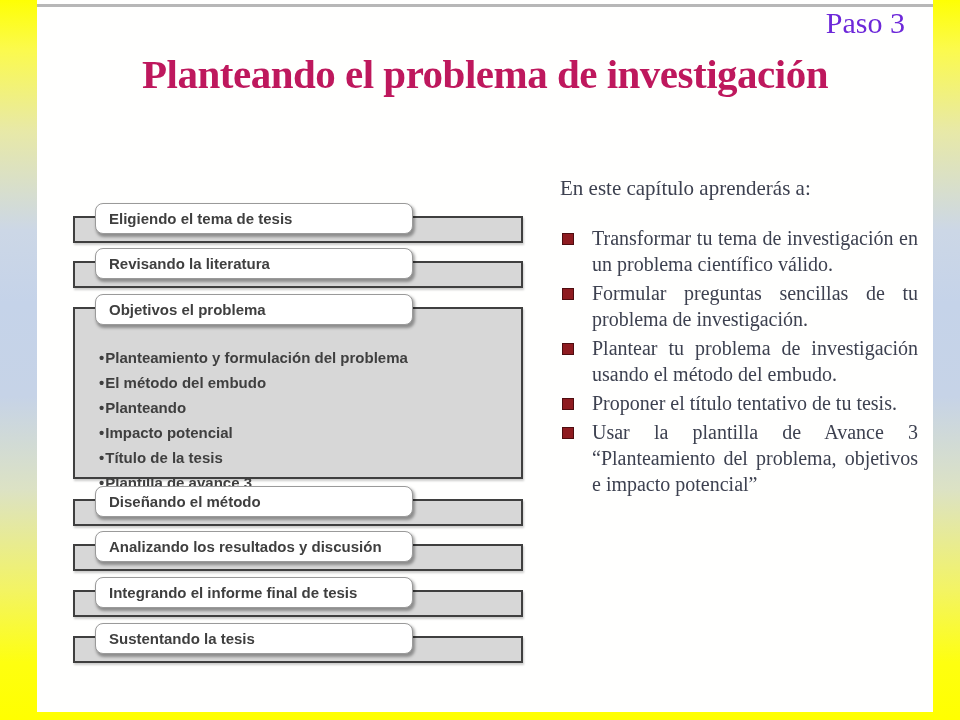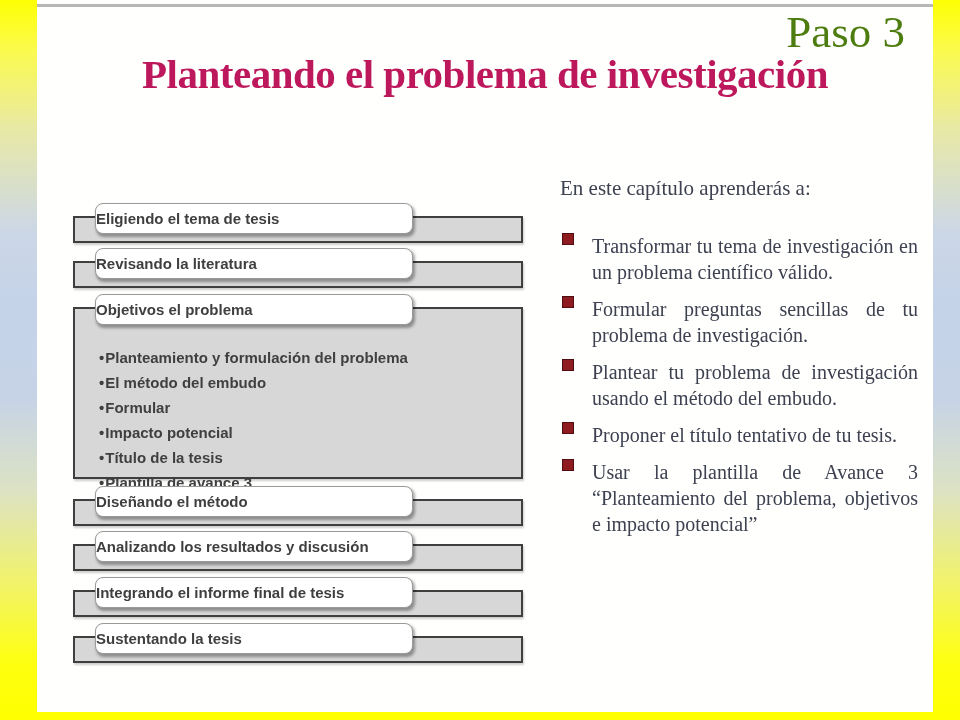--- a/index.html
+++ b/index.html
@@ -13,21 +13,21 @@
   }
   .page{
     position:absolute;left:37px;top:0;right:27px;bottom:8px;
     background:#fffffe;
   }
   .topline{
     position:absolute;top:4px;left:0;right:0;height:3px;background:#b7b7b7;
   }
   .step{
     position:absolute;top:6px;right:28px;
-    font-family:"Liberation Serif",serif;font-size:45px;color:#4d7c0f;
+    font-family:"Liberation Serif",serif;font-size:30px;color:#6d28d9;
   }
   .title{
     position:absolute;top:50px;left:10px;right:10px;margin:0;
     text-align:center;font-family:"Liberation Serif",serif;
     font-size:41px;font-weight:bold;color:#be185d;letter-spacing:-0.5px;
   }
 
   
   .stage{position:absolute;left:36px;width:450px;}
   .s1{top:203px}.s2{top:248px}.s3{top:294px}
@@ -37,21 +37,21 @@
     background:#d7d7d7;border:2px solid #3f3f3f;box-sizing:border-box;
     box-shadow:1px 2px 2px rgba(0,0,0,.2);
   }
   .bar.big{height:172px;}
   .tab{
     position:absolute;left:22px;top:0;width:318px;height:31px;
     background:#ffffff;border:1px solid #9a9a9a;border-radius:8px;
     box-shadow:1.5px 2.5px 3px rgba(0,0,0,.35);
     box-sizing:border-box;z-index:2;
     font-size:15px;font-weight:bold;color:#3f3f3f;
-    line-height:29px;white-space:nowrap;
+    line-height:29px;padding-left:13px;white-space:nowrap;
   }
   .subs{
     position:absolute;left:24px;top:36px;right:23px;
     list-style:none;margin:0;padding:0;
   }
   .subs li{
     font-size:15px;font-weight:bold;color:#3f3f3f;
     line-height:25px;white-space:nowrap;
   }
   .dot{margin-right:1px;}
@@ -61,21 +61,21 @@
     position:absolute;left:523px;top:176px;width:358px;
     font-family:"Liberation Serif",serif;color:#3d4150;
   }
   .learn-head{font-size:21px;margin:0 0 24px 0;}
   .obj{display:flex;margin-bottom:3px;}
   .sq{
     flex:none;width:10px;height:10px;margin:8px 0 0 2px;
     background:#8e1b20;border:1px solid #4f0d10;box-sizing:content-box;
   }
   .obj p{
-    margin:8px 0 0 18px;flex:1;font-size:20px;line-height:26px;
+    margin:0 0 0 18px;flex:1;font-size:20px;line-height:26px;
     text-align:justify;
   }
 </style>
 </head>
 <body>
 
 <div class="page">
   <div class="topline"></div>
 
   <div class="step">Paso 3</div>
@@ -91,21 +91,21 @@
     <div class="stage s2">
       <div class="bar"></div>
       <div class="tab">Revisando la literatura</div>
     </div>
 
     <div class="stage s3">
       <div class="bar big">
         <ul class="subs">
           <li><span class="dot">•</span><span>Planteamiento y formulación del problema</span></li>
           <li><span class="dot">•</span><span>El método del embudo</span></li>
-          <li><span class="dot">•</span><span>Formular</span></li>
+          <li><span class="dot">•</span><span>Planteando</span></li>
           <li><span class="dot">•</span><span>Impacto potencial</span></li>
           <li><span class="dot">•</span><span>Título de la tesis</span></li>
           <li><span class="dot">•</span><span>Plantilla de avance 3</span></li>
         </ul>
       </div>
       <div class="tab">Objetivos el problema</div>
     </div>
 
     <div class="stage s4">
       <div class="bar"></div>

